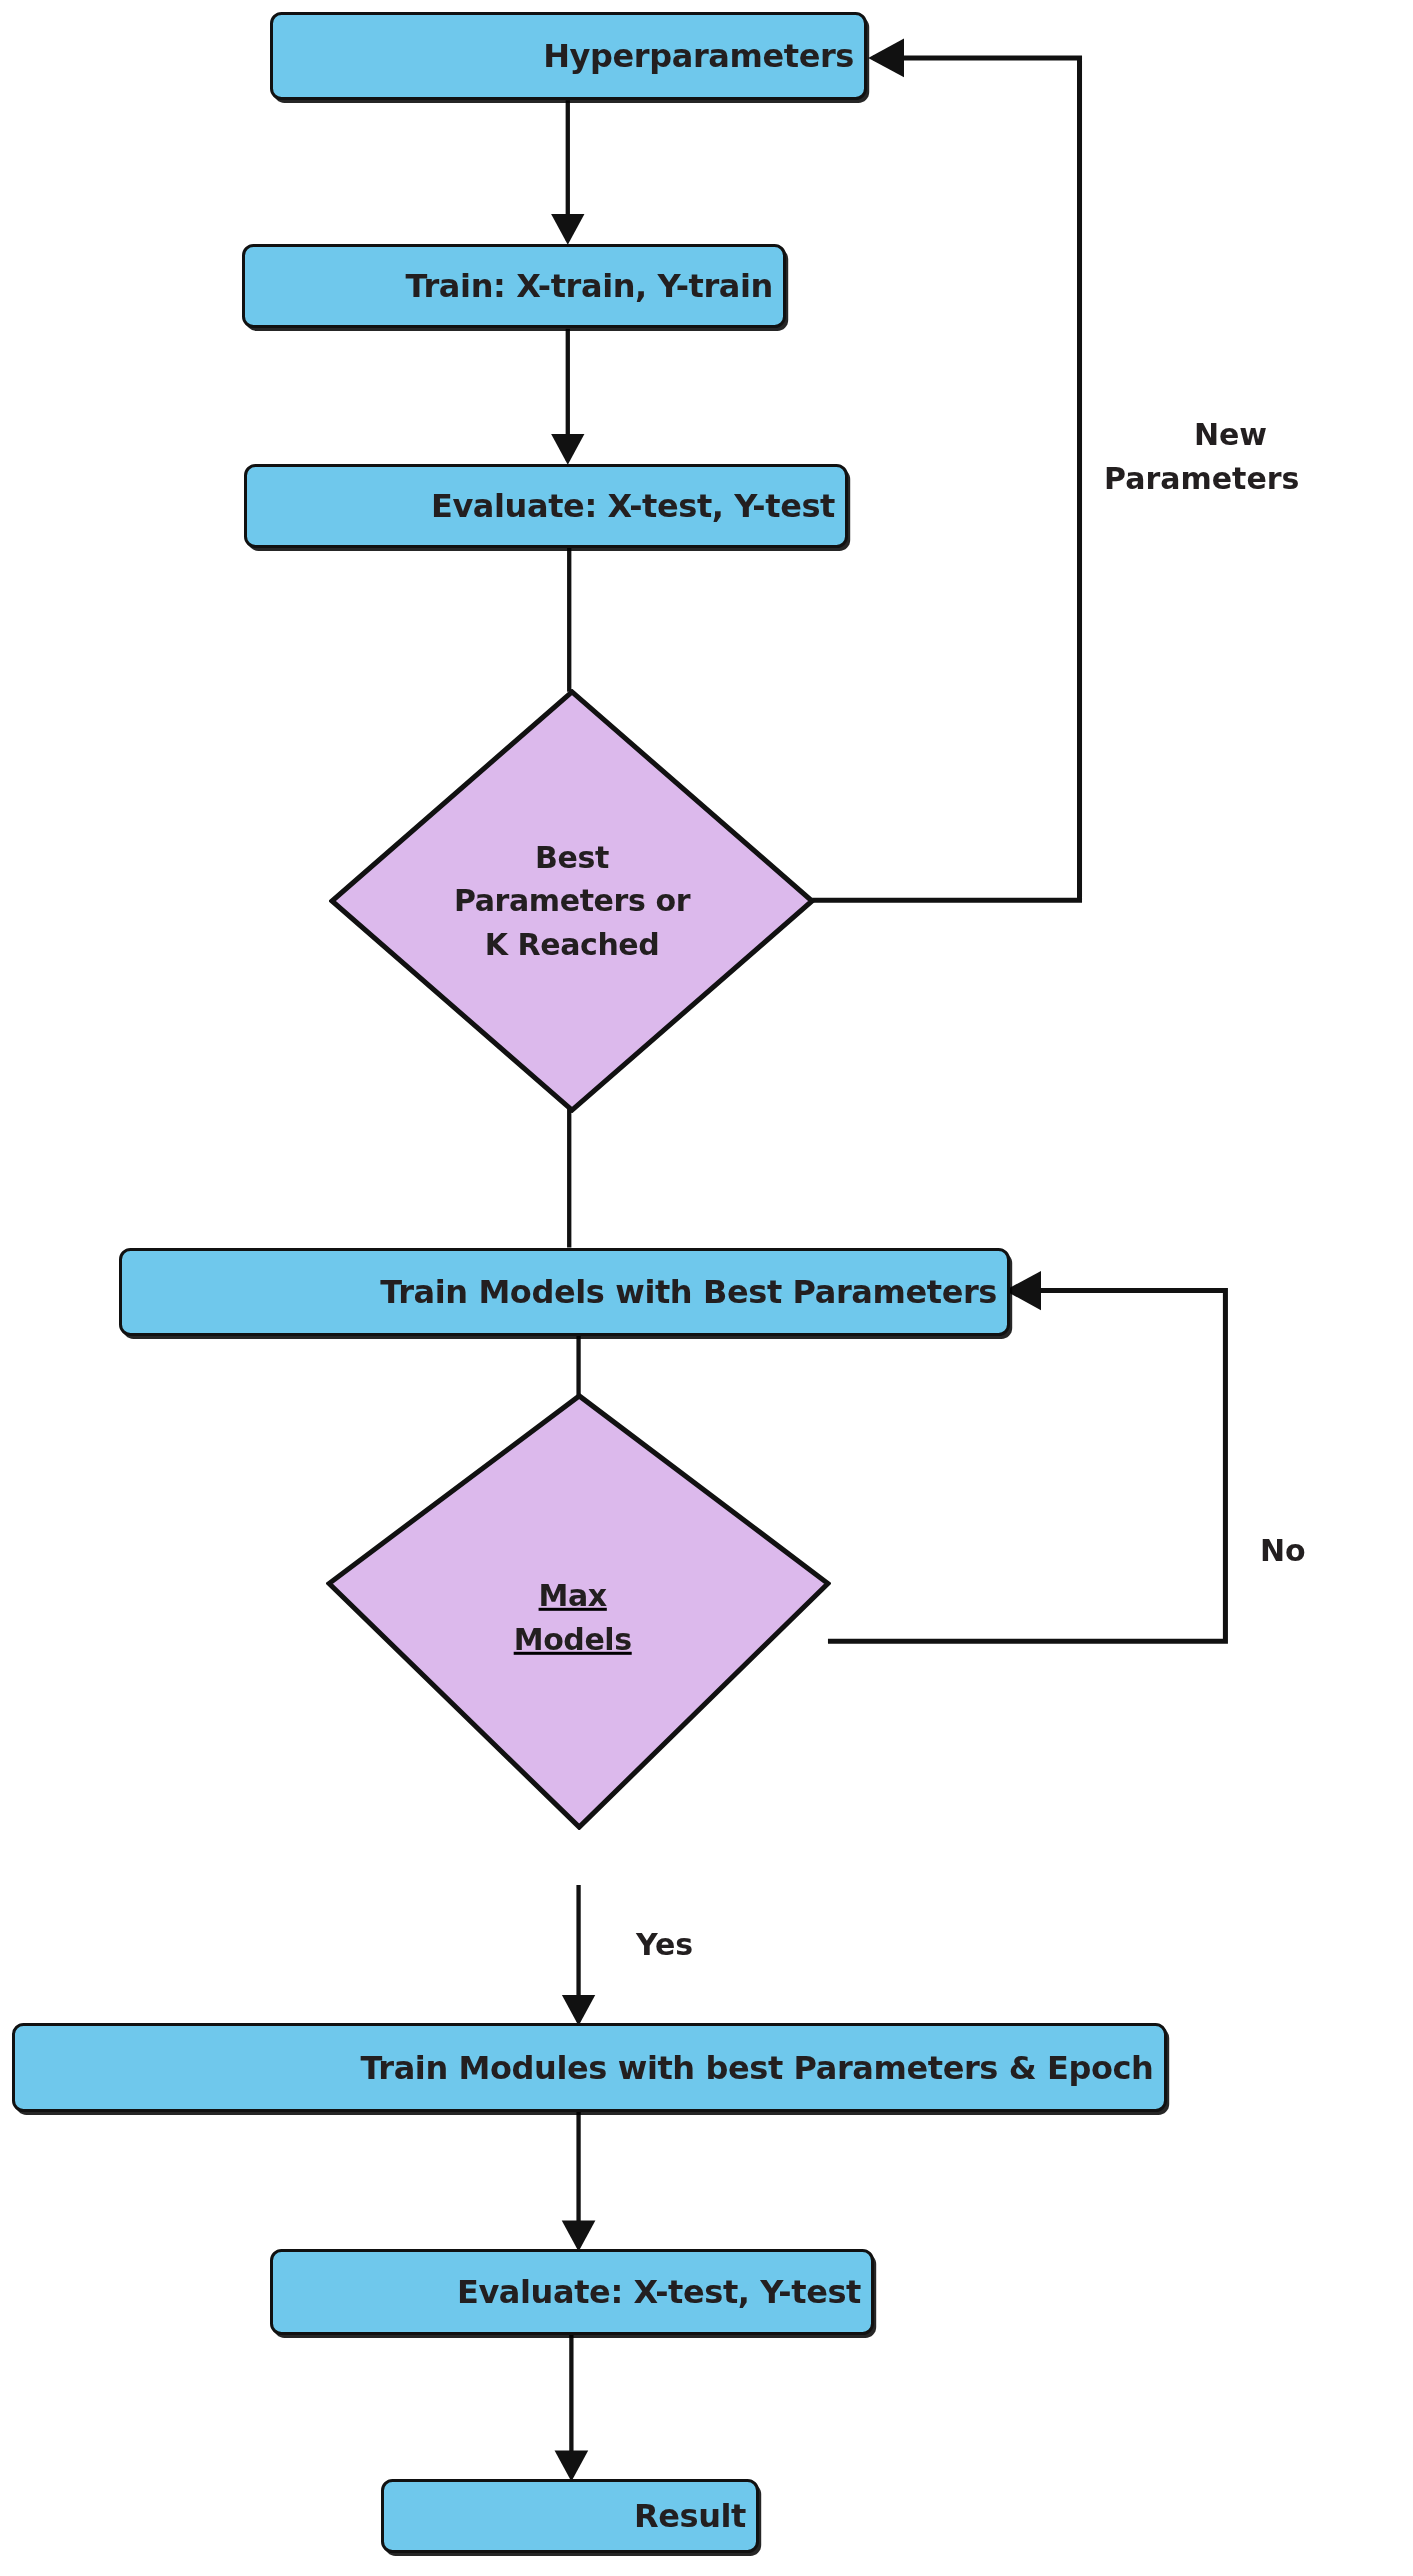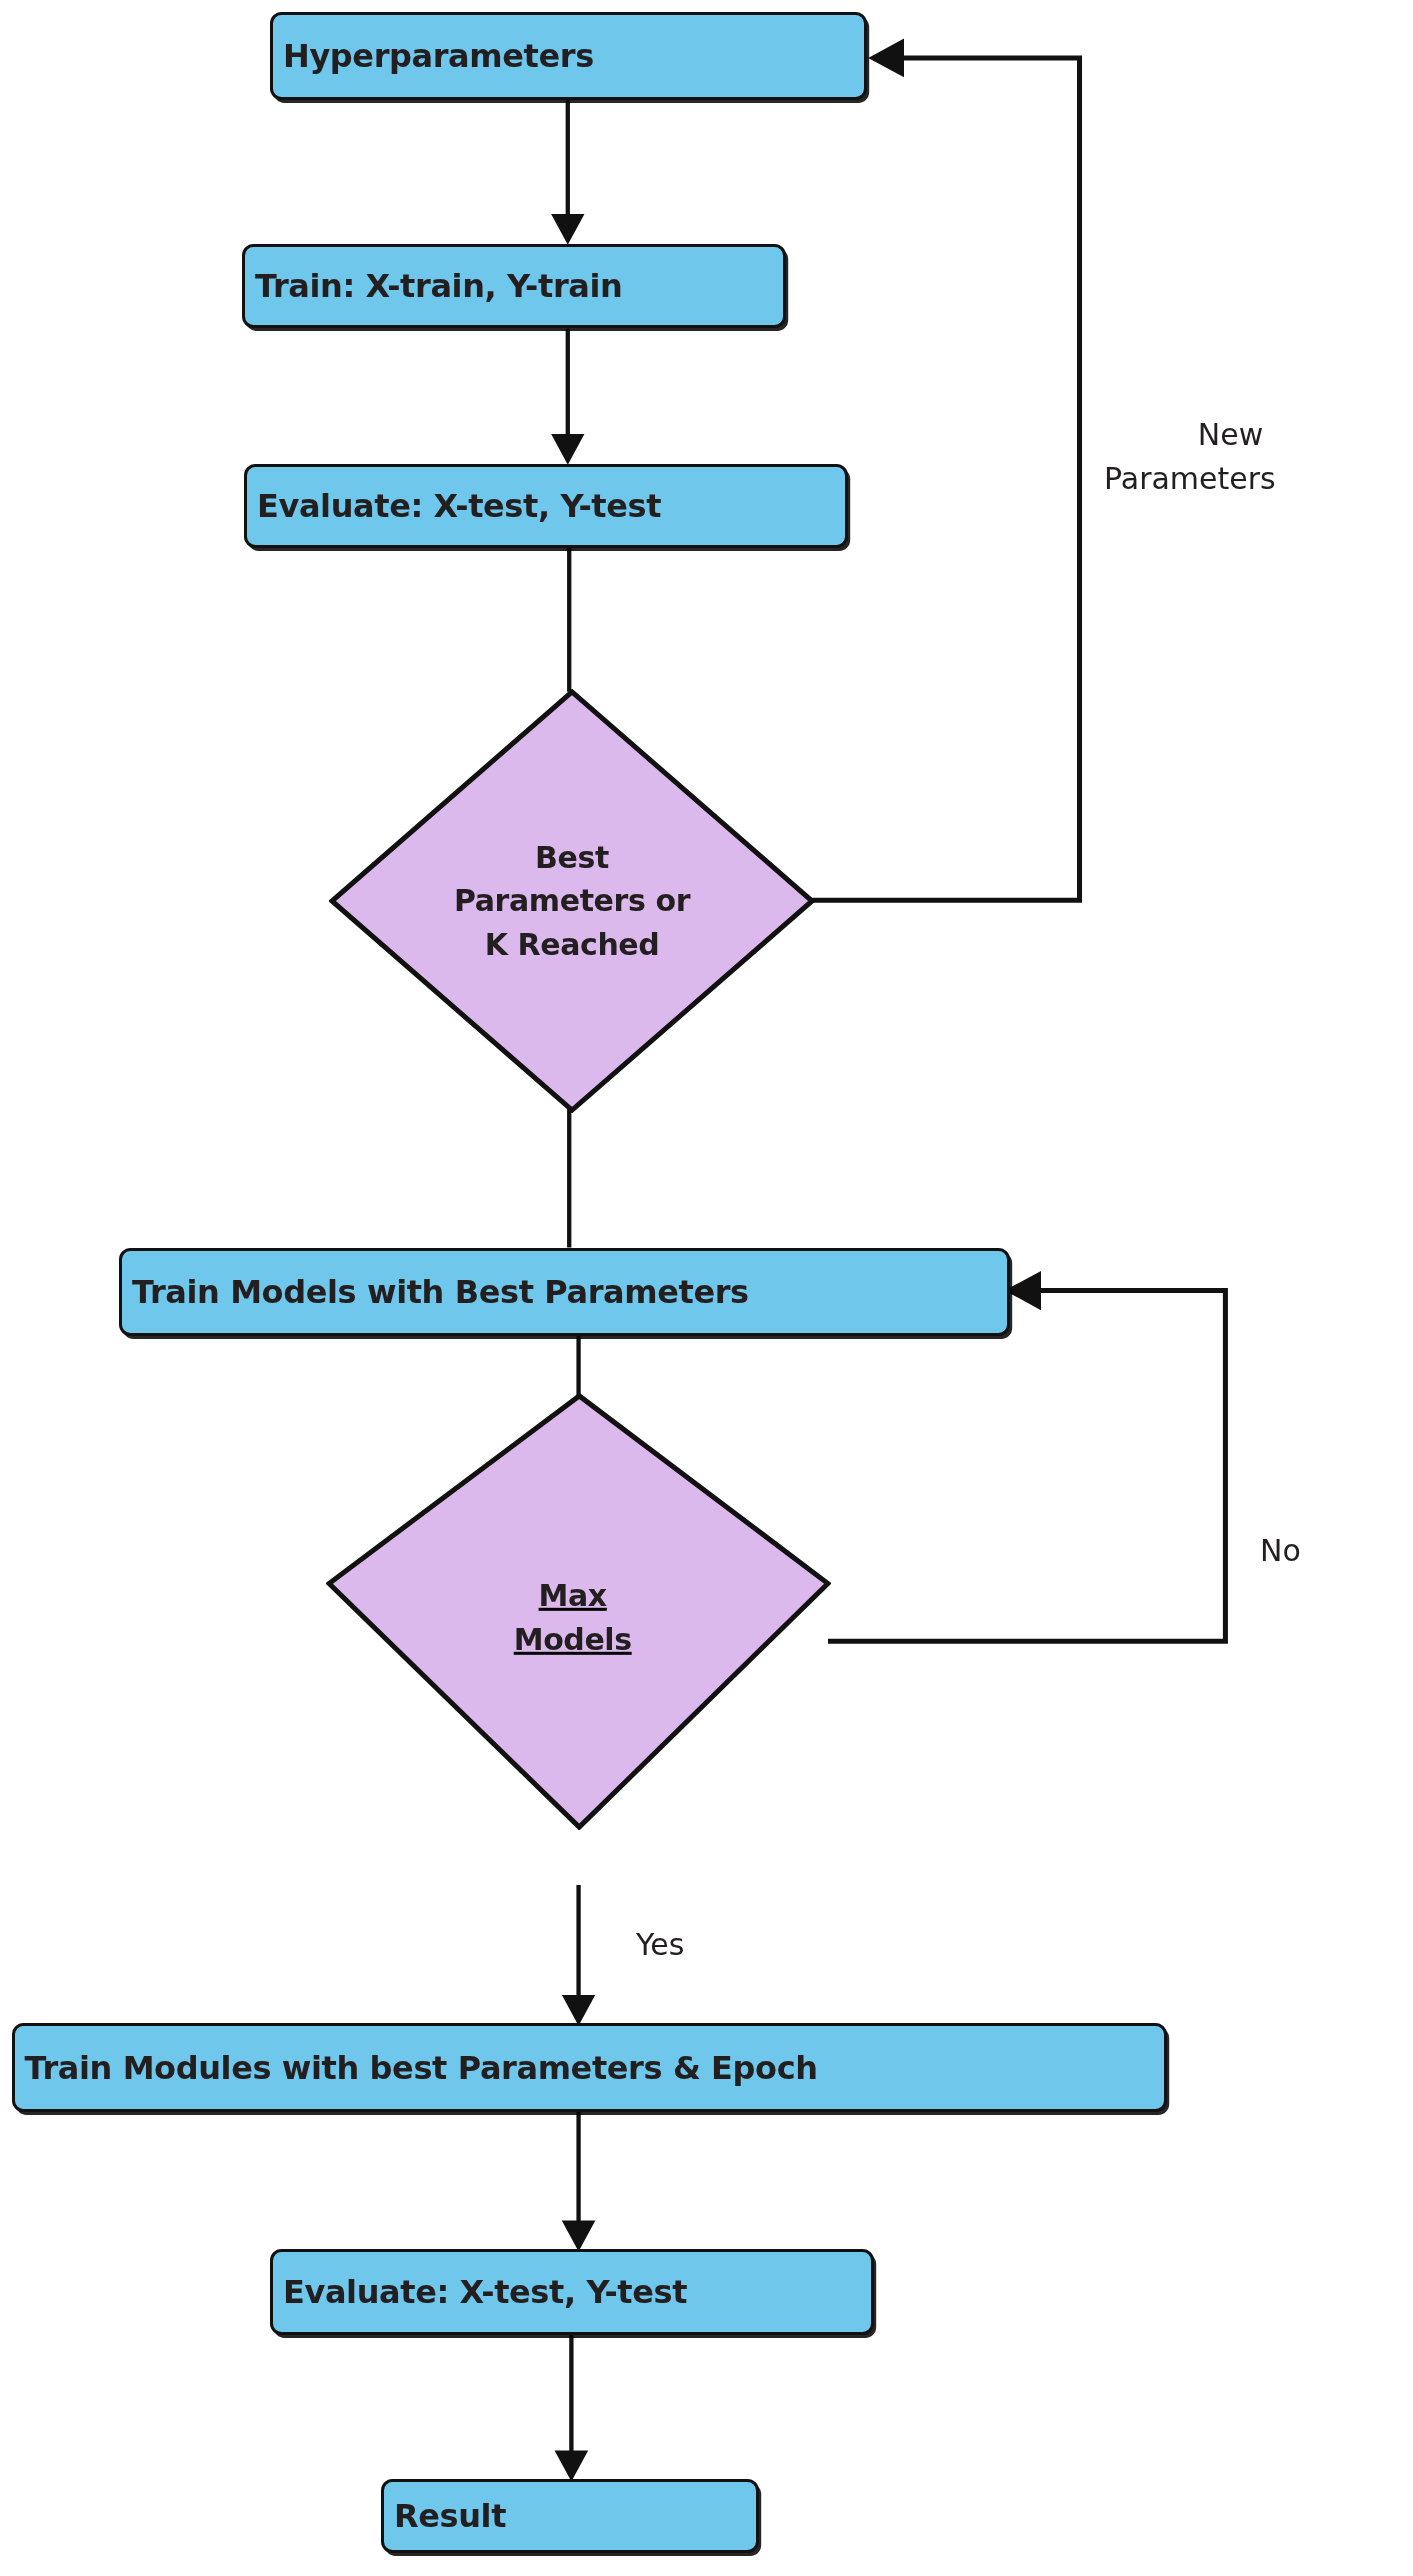--- a/index.html
+++ b/index.html
@@ -23,21 +23,21 @@
     top: 0;
     width: 1413px;
     height: 2576px;
     pointer-events: none;
   }
   .node {
     position: absolute;
     box-sizing: border-box;
     display: flex;
     align-items: center;
-    justify-content: flex-start;
+    justify-content: flex-end;
     text-align: center;
     color: #231f20;
     font-weight: bold;
     letter-spacing: -0.4px;
   }
   .proc {
     background: #6FC8EC;
     border: 3.6px solid #111111;
     border-radius: 11.5px;
     box-shadow: 2.9px 3.6px 0 -0.7px rgba(0,0,0,0.85);
@@ -63,21 +63,21 @@
     font-weight: bold;
     font-size: 30px;
     line-height: 1.45;
     letter-spacing: -0.4px;
     pointer-events: none;
     padding: 0 7.2px;
   }
   .edge-label {
     position: absolute;
     color: #231f20;
-    font-weight: normal;
+    font-weight: bold;
     font-size: 30px;
     line-height: 1.45;
     letter-spacing: 0px;
     text-align: center;
   }
 </style>
 </head>
 <body>
 
 <div id="canvas">

